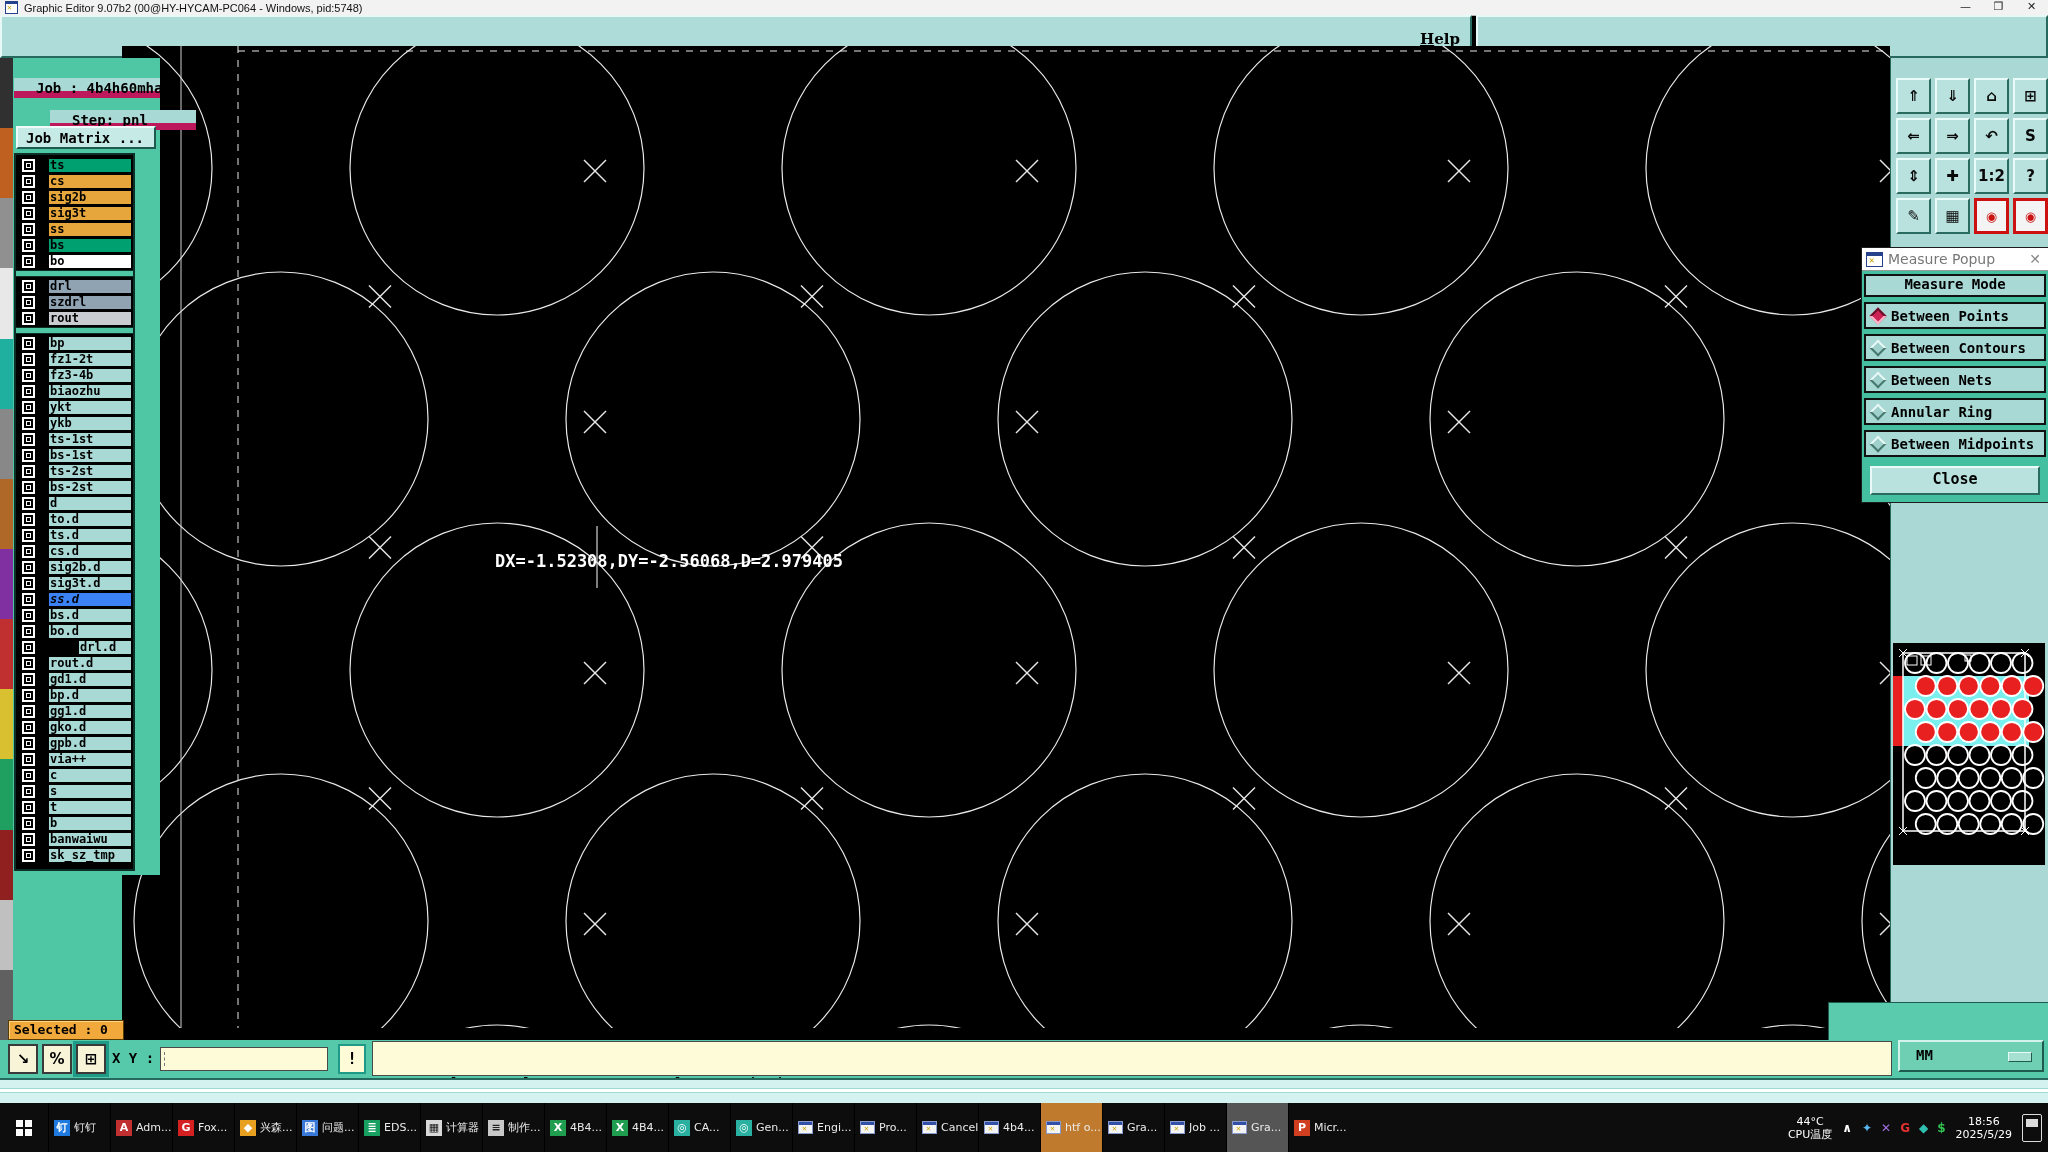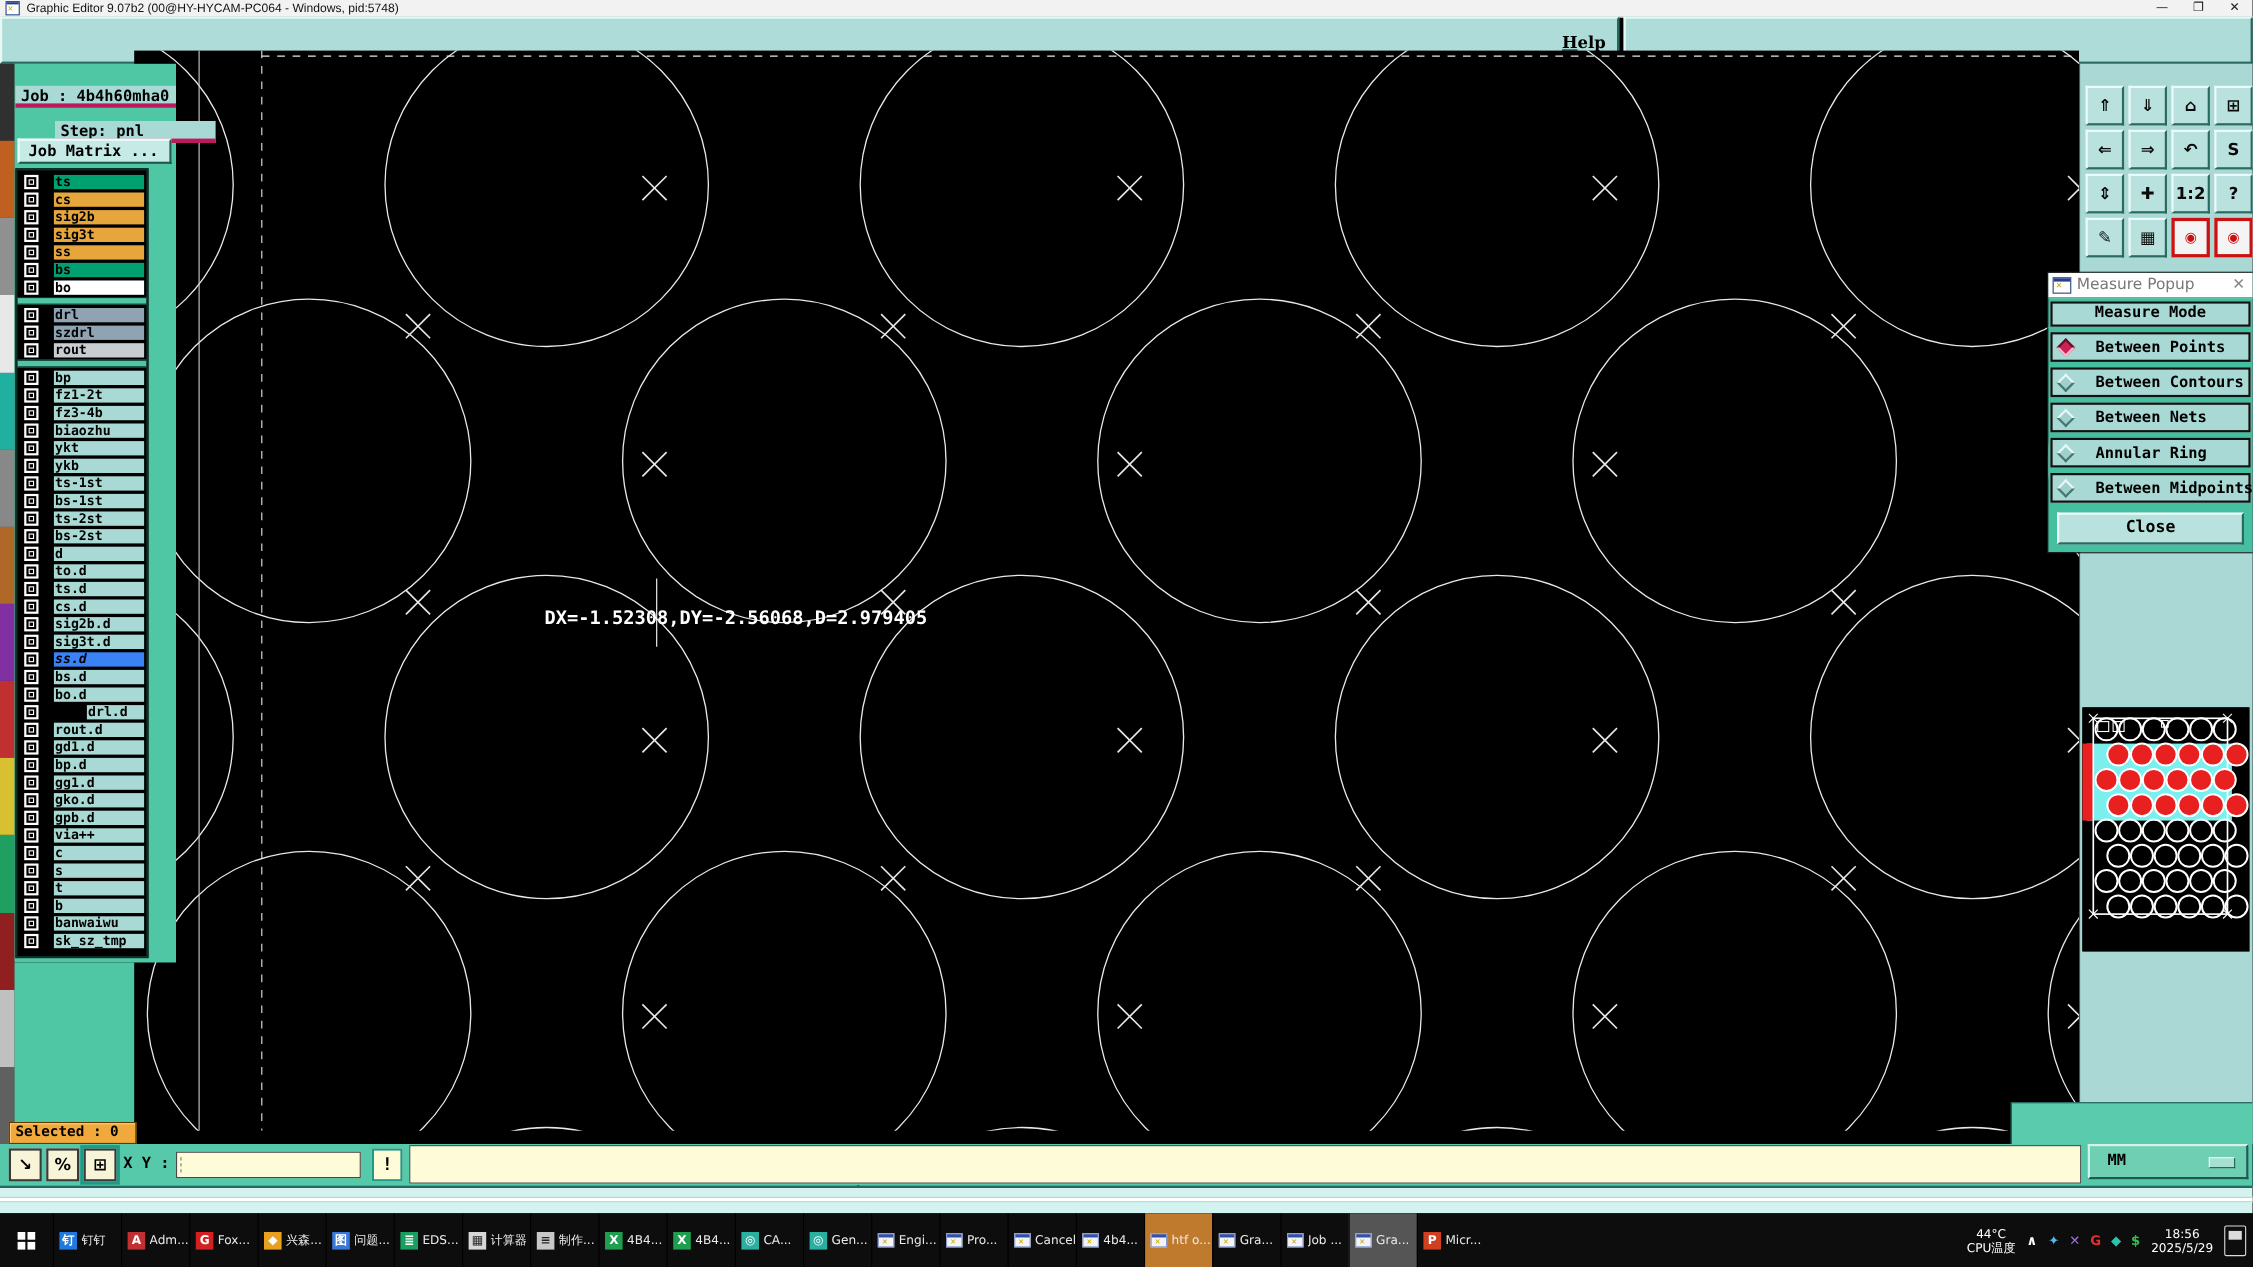--- a/index.html
+++ b/index.html
@@ -28,22 +28,22 @@
   
   #canvas-wrap{left:122px;top:46px;width:1768px;height:982px;background:#000;}
 
   
   #palette{left:0;top:58px;width:13px;height:982px;background:#303030;z-index:6;}
   .pseg{width:13px;}
 
   
   #sidebar{left:0;top:58px;width:160px;height:817px;background:#4fc7a5;z-index:5;}
   #lowerstrip{left:0;top:875px;width:122px;height:165px;background:#4fc7a5;z-index:5;}
-  .jobbar{position:absolute;left:14px;width:146px;height:20px;background:#a9d9d5;border-bottom:4px solid #be185d;
-          font:bold 14px "DejaVu Sans Mono",monospace;color:#000;line-height:20px;padding-left:5px;box-sizing:border-box;white-space:pre;}
+  .jobbar{position:absolute;left:14px;width:146px;height:20px;background:#a9d9d5;border-bottom:7px solid #be185d;
+          font:bold 14px "DejaVu Sans Mono",monospace;color:#000;line-height:20px;padding-left:22px;box-sizing:border-box;white-space:pre;}
   #matrixbtn{position:absolute;left:16px;top:68px;width:140px;height:23px;background:#c6ebe6;
              border-top:2px solid #eefbf9;border-left:2px solid #eefbf9;border-right:2px solid #1e5a50;border-bottom:2px solid #1e5a50;
              font:bold 14px "DejaVu Sans Mono",monospace;line-height:20px;padding-left:8px;box-sizing:border-box;cursor:default;}
   #layerpanel{position:absolute;left:14px;top:95px;width:121px;height:718px;background:#000;
               border:2px solid #0c2f28;box-sizing:border-box;padding:2px 2px;}
   .lrow{height:16px;display:flex;align-items:center;cursor:default;}
   .lchk{width:9px;height:9px;border:2px solid #fff;background:#000;margin-left:4px;position:relative;flex:none;}
   .lchk:after{content:"";position:absolute;left:2px;top:2px;width:3px;height:3px;border:1px solid #fff;}
   .lname{margin-left:14px;width:84px;height:13px;font:bold 12px "DejaVu Sans Mono",monospace;color:#000;
          line-height:13px;padding-left:1px;box-sizing:border-box;overflow:hidden;white-space:nowrap;}
@@ -66,21 +66,21 @@
   
   #mpopup{left:1862px;top:248px;width:186px;height:254px;background:#44bf9f;outline:1px solid #1c1c1c;z-index:8;}
   #mpop-title{height:22px;background:#fff;display:flex;align-items:center;border-bottom:1px solid #999;}
   .popico{width:15px;height:13px;margin:0 5px 0 4px;background:#fff;border:1px solid #26418c;position:relative;flex:none;}
   .popico:before{content:"";position:absolute;left:0;top:0;right:0;height:3px;background:#26418c;}
   .popico:after{content:"✕";position:absolute;left:2px;top:2px;font:bold 9px monospace;color:#c8a400;}
   #mpop-title-text{font:14px "DejaVu Sans","Liberation Sans",sans-serif;color:#777;flex:1;}
   #mpop-close{font:14px "DejaVu Sans",sans-serif;color:#888;padding:0 7px;cursor:default;}
   #mpop-header{margin:3px 2px 0 2px;height:19px;background:#a9d9d5;border:2px solid #111;
                font:bold 14px "DejaVu Sans Mono",monospace;text-align:center;line-height:16px;}
-  .mopt{margin:5px 2px 0 2px;height:23px;background:#a9d9d5;border:2px solid #111;display:flex;align-items:center;cursor:default;gap:14px;}
+  .mopt{margin:5px 2px 0 2px;height:23px;background:#a9d9d5;border:2px solid #111;display:flex;align-items:center;cursor:default;}
   .mdia{width:8px;height:8px;transform:rotate(45deg);margin:0 7px 0 6px;flex:none;
         background:#9fd0cc;border-top:2px solid #e8f8f5;border-left:2px solid #e8f8f5;border-right:2px solid #44786e;border-bottom:2px solid #44786e;}
   .mdia.sel{background:#cc2255;border-color:#6a0f28 #ffb8cc #ffb8cc #6a0f28;border-width:2px;border-style:solid;}
   .mlabel{font:bold 14px "DejaVu Sans Mono",monospace;color:#000;white-space:nowrap;}
   #mpop-closebtn{position:absolute;left:8px;right:8px;bottom:7px;height:25px;background:#b9e2de;
                  border-top:2px solid #eafaf8;border-left:2px solid #eafaf8;border-right:2px solid #2a6b5f;border-bottom:2px solid #2a6b5f;
                  font:bold 15px "DejaVu Sans Mono",monospace;text-align:center;line-height:22px;cursor:default;}
 
   
   #coords{left:1828px;top:1002px;width:220px;height:38px;background:#5bcbad;border-top:1px solid #1e5a50;border-left:1px solid #1e5a50;

